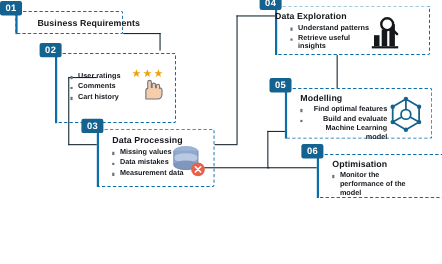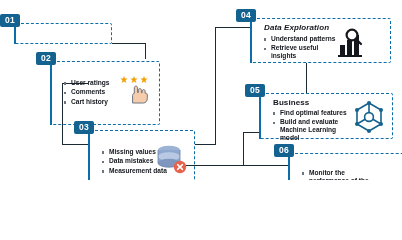--- a/index.html
+++ b/index.html
@@ -1,21 +1,21 @@
 <!DOCTYPE html>
 <html><head>
 <meta charset="utf-8">
 <style>
   html,body{margin:0;padding:0;background:#ffffff;}
   body{
     width:402px;height:180px;position:relative;overflow:hidden;
     font-family:"Liberation Sans","DejaVu Sans",sans-serif;
     color:#111418;
   }
-  .stage{position:absolute;inset:0;margin-top:13px;}
+  .stage{position:absolute;inset:0;}
 
   
   .card{position:absolute;box-sizing:border-box;}
   .card .frame{
     position:absolute;inset:0;
     border:1.4px dashed #0b6ea8;
     border-radius:2px;
   }
   .card .solidedge{
     position:absolute;left:0;top:0;bottom:0;width:2.2px;background:#0b6ea8;
@@ -70,20 +70,21 @@
 
   <div class="conn v" style="left:243px;top:119px;height:34px;"></div>
   <div class="conn h" style="left:243px;top:119px;width:16px;"></div>
   <div class="conn h" style="left:243px;top:152px;width:45px;"></div>
   <div class="conn h" style="left:183px;top:152px;width:62px;"></div>
 
   <div class="card" style="left:14px;top:10px;width:98px;height:21px;">
     <div class="frame"></div>
     <div class="solidedge"></div>
     <div class="badge">01</div>
+    <div class="ctitle" style="left:20px;top:7px;">Business Requirements</div>
   </div>
 
   <div class="card" style="left:50px;top:48px;width:110px;height:64px;">
     <div class="frame"></div>
     <div class="solidedge"></div>
     <div class="badge">02</div>
     <ul class="blist" style="left:14px;top:18px;">
       <li>User ratings</li>
       <li>Comments</li>
       <li>Cart history</li>
@@ -100,20 +101,21 @@
           <path d="M13.6 29 L13.6 21.5 C13.6 20.2 14.3 19.3 15.3 19.3 L15.3 13.8 C15.3 12.8 16.1 12.1 17 12.1 C17.9 12.1 18.6 12.8 18.6 13.8 L18.6 18.6 L19.3 18.6 L19.3 16.2 C19.3 15.3 20 14.6 20.9 14.6 C21.8 14.6 22.4 15.3 22.4 16.2 L22.4 18.8 L23.1 18.8 L23.1 17.1 C23.1 16.2 23.8 15.6 24.6 15.6 C25.5 15.6 26.1 16.2 26.1 17.1 L26.1 19.3 C26.1 19.3 26.7 18.9 27.4 19.2 C28.1 19.5 28.3 20.2 28.3 21 L28.3 24.2 C28.3 27.1 26.7 29 24.3 29 Z"></path>
         </g>
       </svg>
     </div>
   </div>
 
   <div class="card" style="left:88px;top:117px;width:107px;height:53px;">
     <div class="frame"></div>
     <div class="solidedge"></div>
     <div class="badge">03</div>
+    <div class="ctitle" style="left:14px;top:6px;">Data Processing</div>
     <ul class="blist" style="left:14px;top:18px;">
       <li>Missing values</li>
       <li>Data mistakes</li>
       <li>Measurement data</li>
     </ul>
     <div class="icon" style="left:65px;top:12px;width:36px;height:34px;">
       <svg viewBox="0 0 36 34" width="36" height="34">
         <g>
           <ellipse cx="16" cy="8" rx="11" ry="4.2" fill="#9db3d6"></ellipse>
           <rect x="5" y="8" width="22" height="14" fill="#8fa8cf"></rect>
@@ -124,46 +126,46 @@
           <path d="M24.6 22.6 L29.4 27.4 M29.4 22.6 L24.6 27.4" stroke="#ffffff" stroke-width="1.5" stroke-linecap="round"></path>
         </g>
       </svg>
     </div>
   </div>
 
   <div class="card" style="left:250px;top:5px;width:141px;height:45px;">
     <div class="frame"></div>
     <div class="solidedge"></div>
     <div class="badge">04</div>
-    <div class="ctitle" style="left:14px;top:5px;font-style:italic;">Data Exploration</div>
+    <div class="ctitle" style="left:0;top:5px;">Data Exploration</div>
     <ul class="blist" style="left:14px;top:17px;">
       <li>Understand patterns</li>
       <li style="white-space:normal;width:56px;line-height:8px;">Retrieve useful insights</li>
     </ul>
     <div class="icon" style="left:86px;top:8px;width:36px;height:32px;">
       <svg viewBox="0 0 36 32" width="36" height="32">
         <g fill="#14171c">
           <rect x="4" y="19" width="5" height="10"></rect>
           <rect x="11" y="14" width="5" height="15"></rect>
           <rect x="18" y="9" width="5" height="20"></rect>
           <rect x="2" y="29" width="24" height="2"></rect>
         </g>
         <g fill="none" stroke="#14171c" stroke-width="2.2">
           <circle cx="16" cy="9" r="5.4" fill="#ffffff"></circle>
           <line x1="20" y1="13" x2="25" y2="18" stroke-linecap="round"></line>
         </g>
       </svg>
     </div>
   </div>
 
-  <div class="card" style="left:259px;top:80px;width:134px;height:46px;">
+  <div class="card" style="left:259px;top:80px;width:134px;height:46px;text-align:right;">
     <div class="frame"></div>
     <div class="solidedge"></div>
     <div class="badge">05</div>
-    <div class="ctitle" style="left:14px;top:5px;">Business</div>
+    <div class="ctitle" style="left:14px;top:5px;">Modelling</div>
     <ul class="blist" style="left:14px;top:16px;">
       <li>Find optimal features</li>
       <li style="white-space:normal;width:72px;line-height:8px;">Build and evaluate Machine Learning model</li>
     </ul>
     <div class="icon" style="left:93px;top:7px;width:34px;height:34px;">
       <svg viewBox="0 0 34 34" width="34" height="34">
         <g stroke="#16628e" stroke-width="1.6" fill="none">
           <polygon points="17,3 29,10 29,24 17,31 5,24 5,10"></polygon>
           <circle cx="17" cy="17" r="4.4"></circle>
           <line x1="17" y1="3" x2="17" y2="12.6"></line>
@@ -179,18 +181,19 @@
           <circle cx="5" cy="10" r="2"></circle>
         </g>
       </svg>
     </div>
   </div>
 
   <div class="card" style="left:288px;top:140px;width:116px;height:40px;">
     <div class="frame"></div>
     <div class="solidedge"></div>
     <div class="badge">06</div>
+    <div class="ctitle" style="left:14px;top:5px;">Optimisation</div>
     <ul class="blist" style="left:14px;top:16px;">
       <li style="white-space:normal;width:66px;line-height:8px;">Monitor the performance of the model</li>
     </ul>
   </div>
 
 </div>
 
 </body></html>

